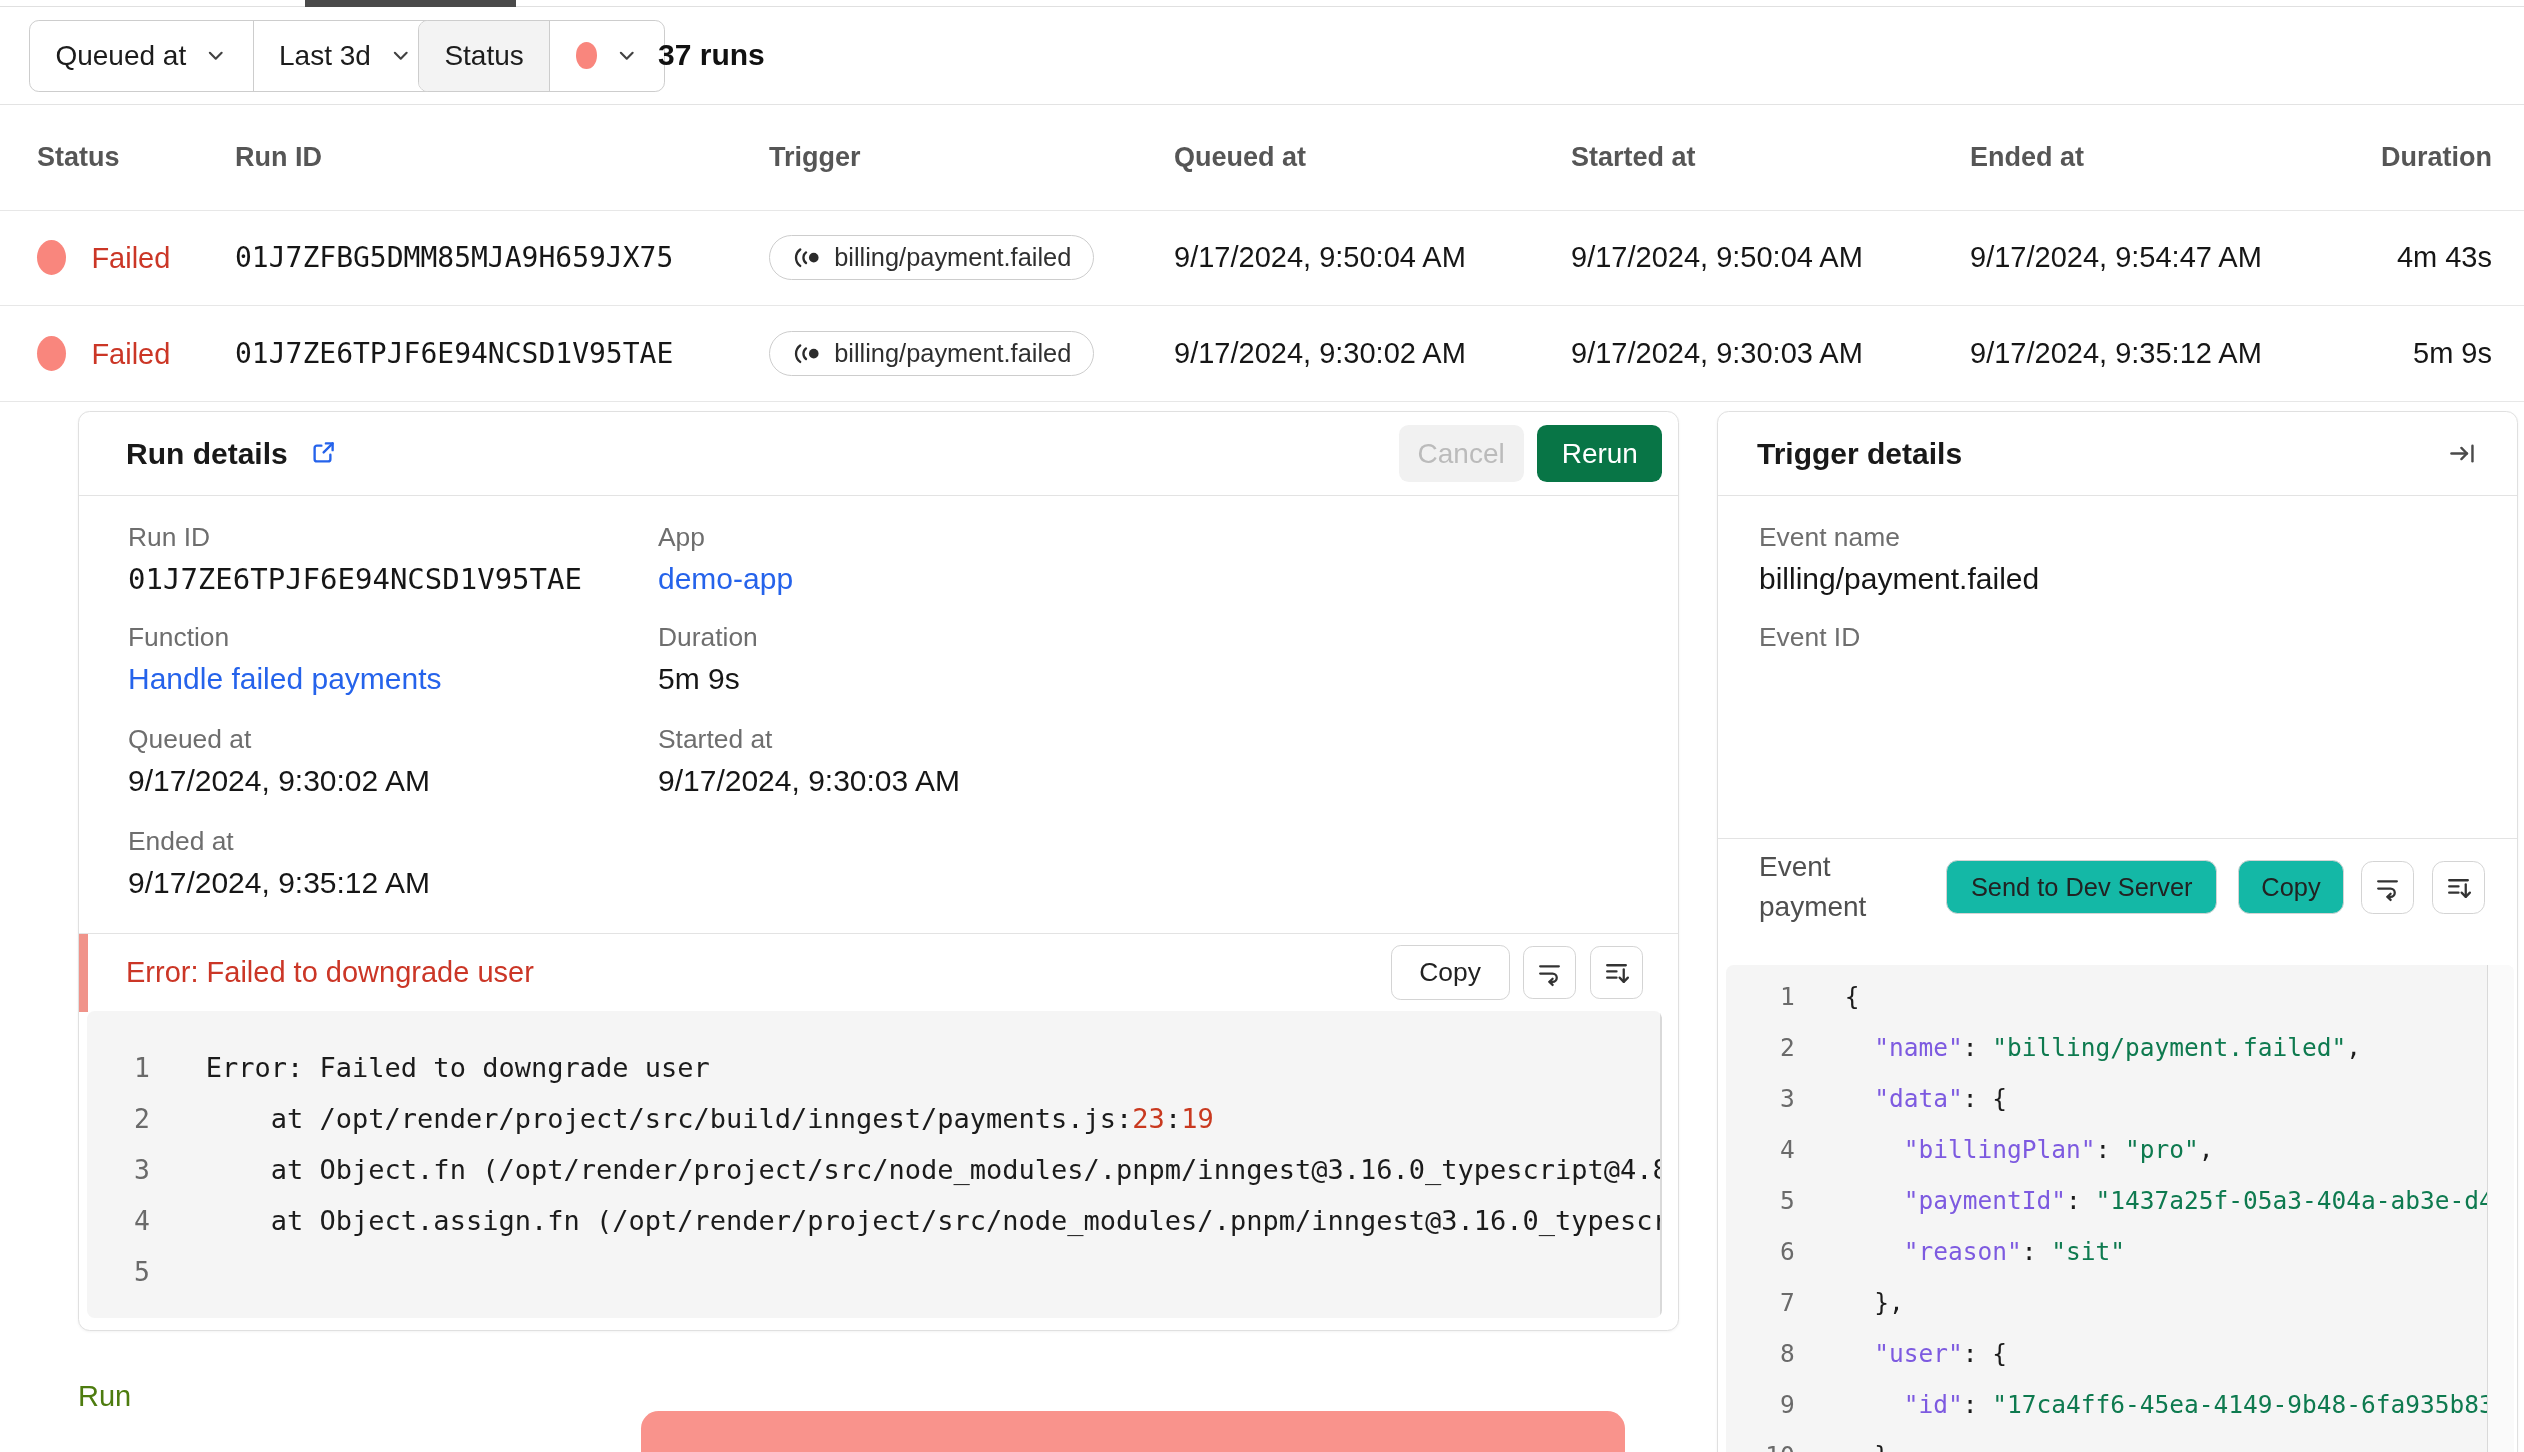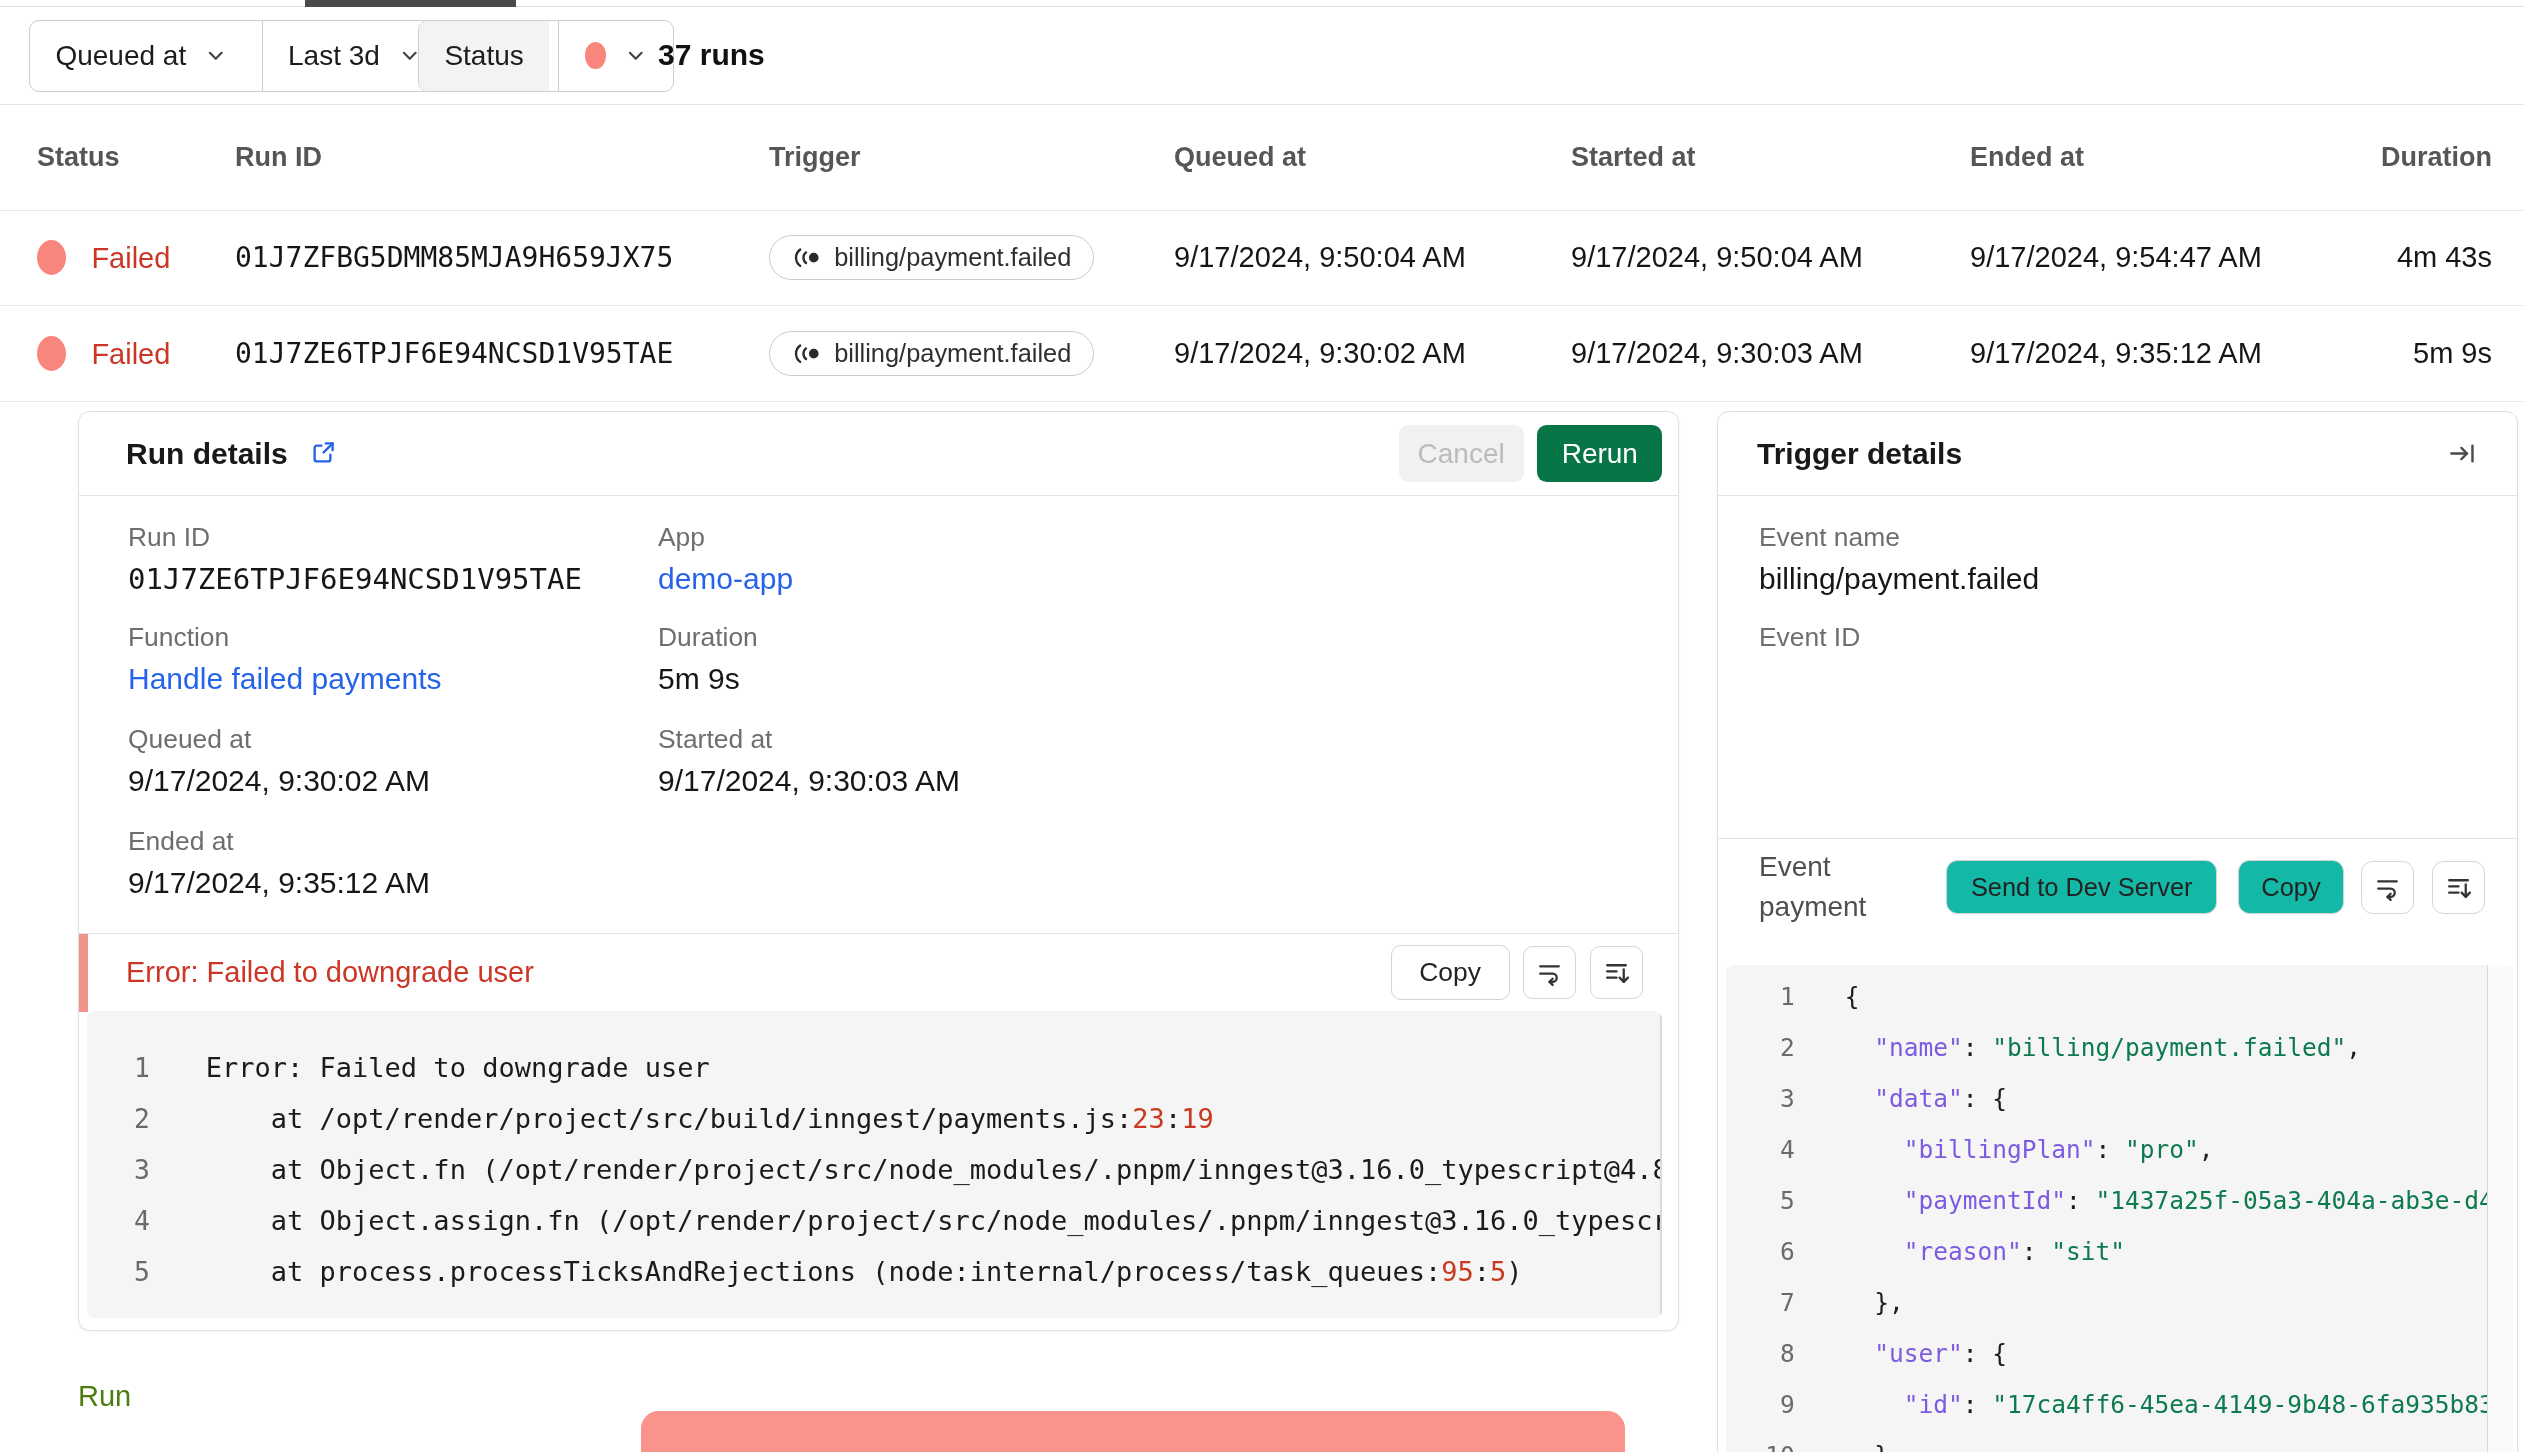--- a/index.html
+++ b/index.html
@@ -10,21 +10,21 @@
 
   
   .topstrip{position:absolute;left:0;top:0;right:0;height:5.9px;border-bottom:1px solid #e0e0e0;background:#fff;}
   .tab-indicator{position:absolute;left:305px;top:0;width:211px;height:6.9px;background:#4a4a4a;}
 
   
   .toolbar{position:absolute;left:0;top:6.9px;right:0;height:97px;border-bottom:1px solid #e3e3e3;background:#fff;}
   .fgroup{position:absolute;top:12.7px;height:72px;display:flex;align-items:stretch;
           border:1.5px solid #cdcdcd;border-radius:9.8px;background:#fff;box-sizing:border-box;}
   .fcell{display:flex;align-items:center;gap:17.6px;padding:0 25.4px;font-size:28px;color:#1c1c1c;cursor:pointer;}
-  .fcell + .fcell{border-left:1.5px solid #cdcdcd;margin-left:9px;}
+  .fcell + .fcell{border-left:1.5px solid #cdcdcd;}
   .fcell.gray{background:#f3f3f3;border-radius:8.8px 0 0 8.8px;}
   .g1{left:29px;}
   .g2{left:418px;}
   .dot-sm{width:21.5px;height:27px;border-radius:50%;background:#f9867d;}
   .runs-count{position:absolute;left:658px;top:0;height:97px;display:flex;align-items:center;
               font-size:30px;font-weight:600;color:#111;}
   .tcols-btn{position:absolute;right:33px;top:14.7px;height:70px;display:flex;align-items:center;gap:19.6px;
              padding:0 29px;border:1.5px solid #cdcdcd;border-radius:11.7px;background:#fff;
              font-size:28px;color:#1c1c1c;box-sizing:border-box;cursor:pointer;}
 
@@ -270,21 +270,20 @@
       <div class="cl">
         <span class="n">3</span>
         <span class="t"><span class="c-d">    at Object.fn (/opt/render/project/src/node_modules/.pnpm/inngest@3.16.0_typescript@4.8.2/node</span></span>
       </div>
       <div class="cl">
         <span class="n">4</span>
         <span class="t"><span class="c-d">    at Object.assign.fn (/opt/render/project/src/node_modules/.pnpm/inngest@3.16.0_typescript@4.8</span></span>
       </div>
       <div class="cl">
         <span class="n">5</span>
-        <span class="t"><span class="c-d">    at process.processTicksAndRejections (node:internal/process/task_queues:</span><span class="c-r">95</span><span class="c-d">:</span><span class="c-r">5</span><span class="c-d">)</span></span>
       </div>
     </div>
 </div>
 
 <div class="run-label">Run</div>
 <div class="run-bar"></div>
 
 <div class="card card-trg">
   <div class="chead">
     <span class="ctitle">Trigger details</span>

